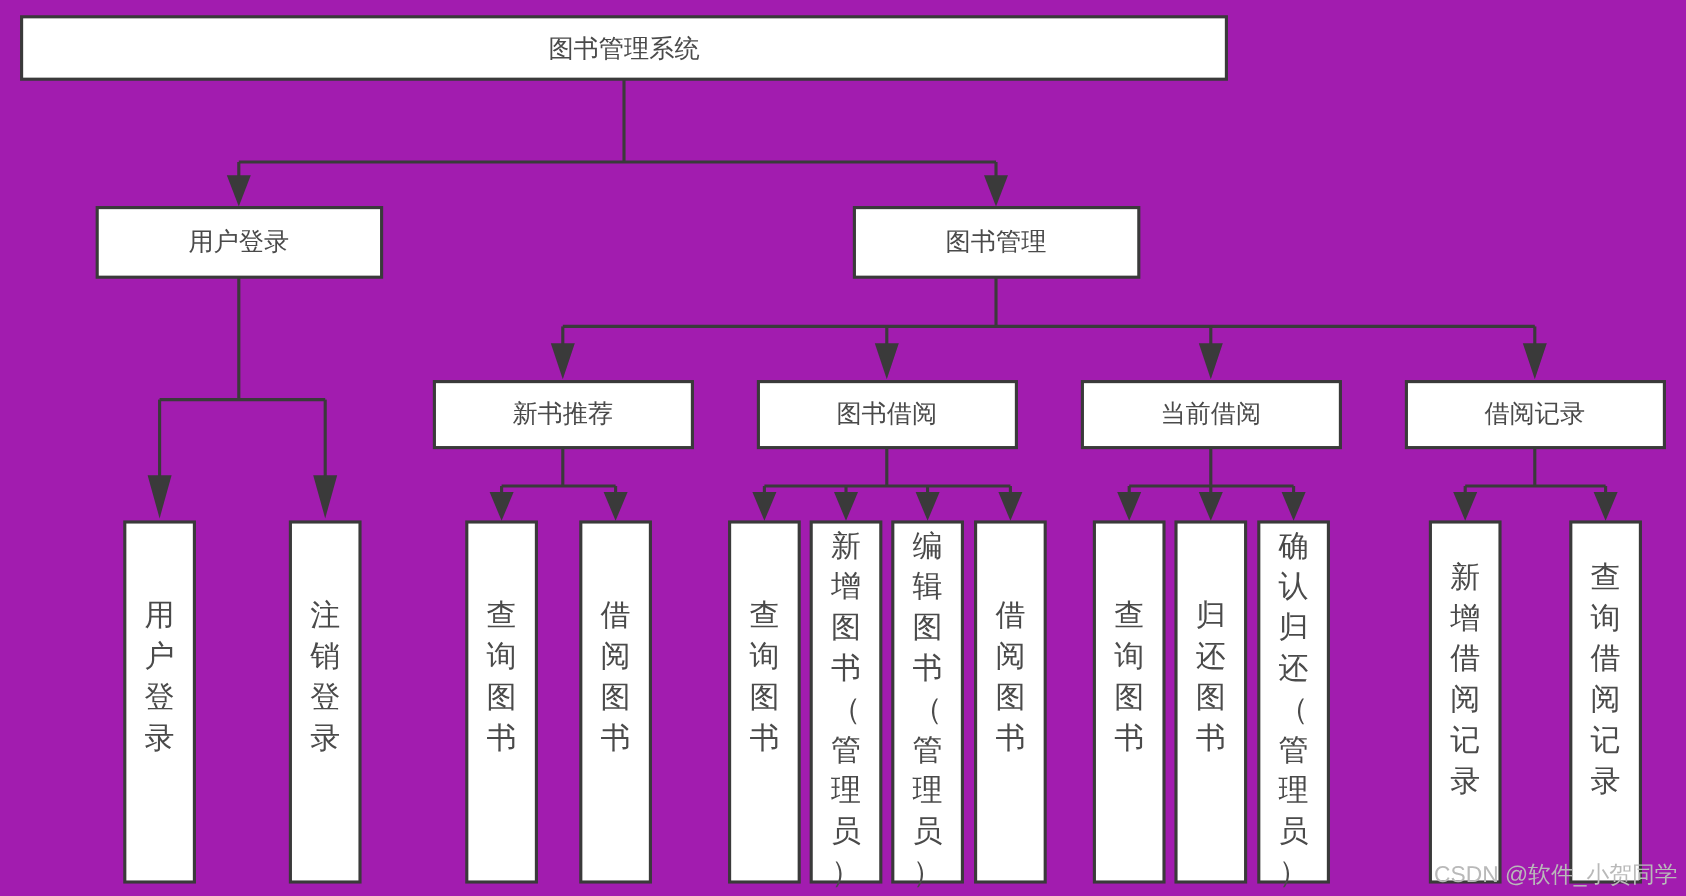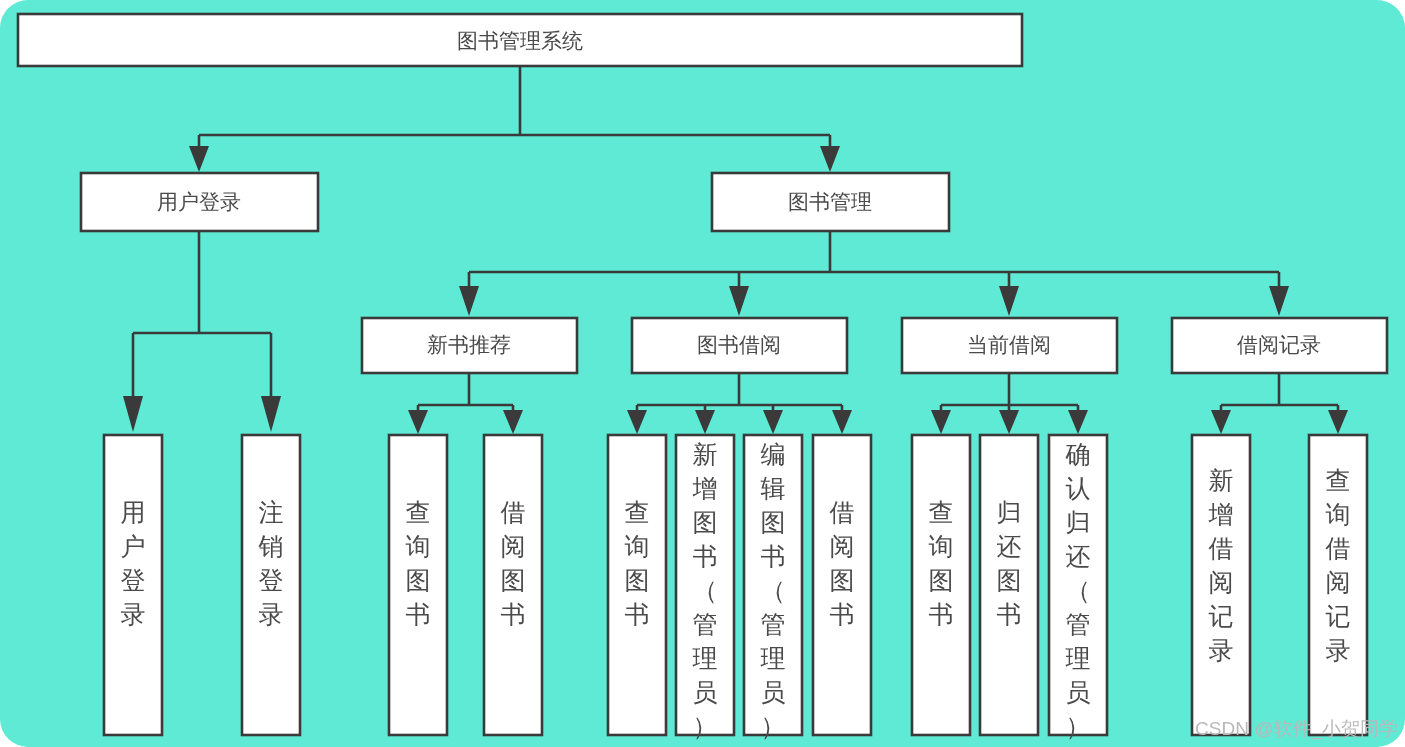--- a/index.html
+++ b/index.html
@@ -10,22 +10,21 @@
   body {
     width: 1405px;
     height: 747px;
     font-family: "Liberation Sans", "DejaVu Sans", sans-serif;
     overflow: hidden;
   }
   #canvas {
     position: relative;
     width: 1405px;
     height: 747px;
-    background: #5eead4;
-    border-radius: 28px;
+    background: #a21caf;
   }
   svg#diagram {
     position: absolute;
     top: 0;
     left: 0;
     width: 1405px;
     height: 747px;
   }
   .node-rect {
     fill: #ffffff;

